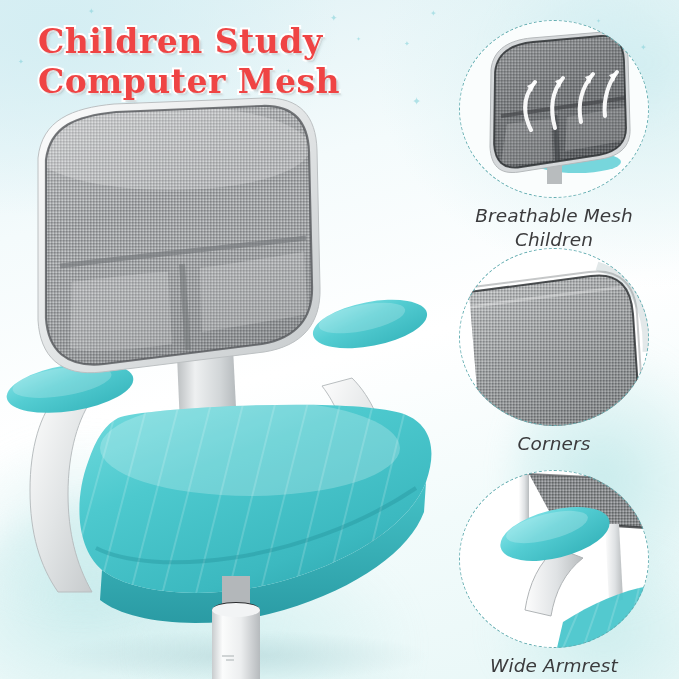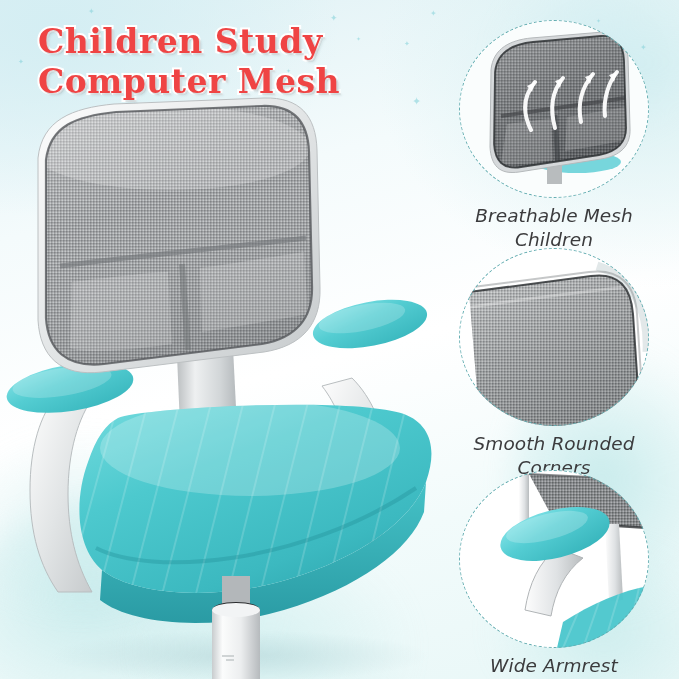--- a/index.html
+++ b/index.html
@@ -409,21 +409,20 @@
               <rect x="0" y="20" width="190" height="175" fill="url(#m2s)"></rect>
               <path d="M4,60 C60,52 140,42 180,38" stroke="#ffffff" stroke-width="3" fill="none" opacity=".28"></path>
             </g>
             <path d="M10,44 L132,28 C160,24 172,40 174,66 L182,186" fill="none" stroke="#2f3235" stroke-width="2" opacity=".85"></path>
             <path d="M6,40 L130,24 C162,20 176,38 178,66 L186,190" fill="none" stroke="#8b8f91" stroke-width="2" opacity=".5"></path>
           </svg>
         </div>
         <div class="bubble-ring"></div>
       </div>
       <div class="feature-label">
-        <span>Smooth Rounded</span>
         <span>Corners</span>
       </div>
     </div>
 
     <div class="feature feature-3">
       <div class="bubble">
         <div class="bubble-art">
           <svg viewBox="0 0 190 178" width="190" height="178">
             <defs>
               <pattern id="m3" width="3" height="3" patternUnits="userSpaceOnUse">

